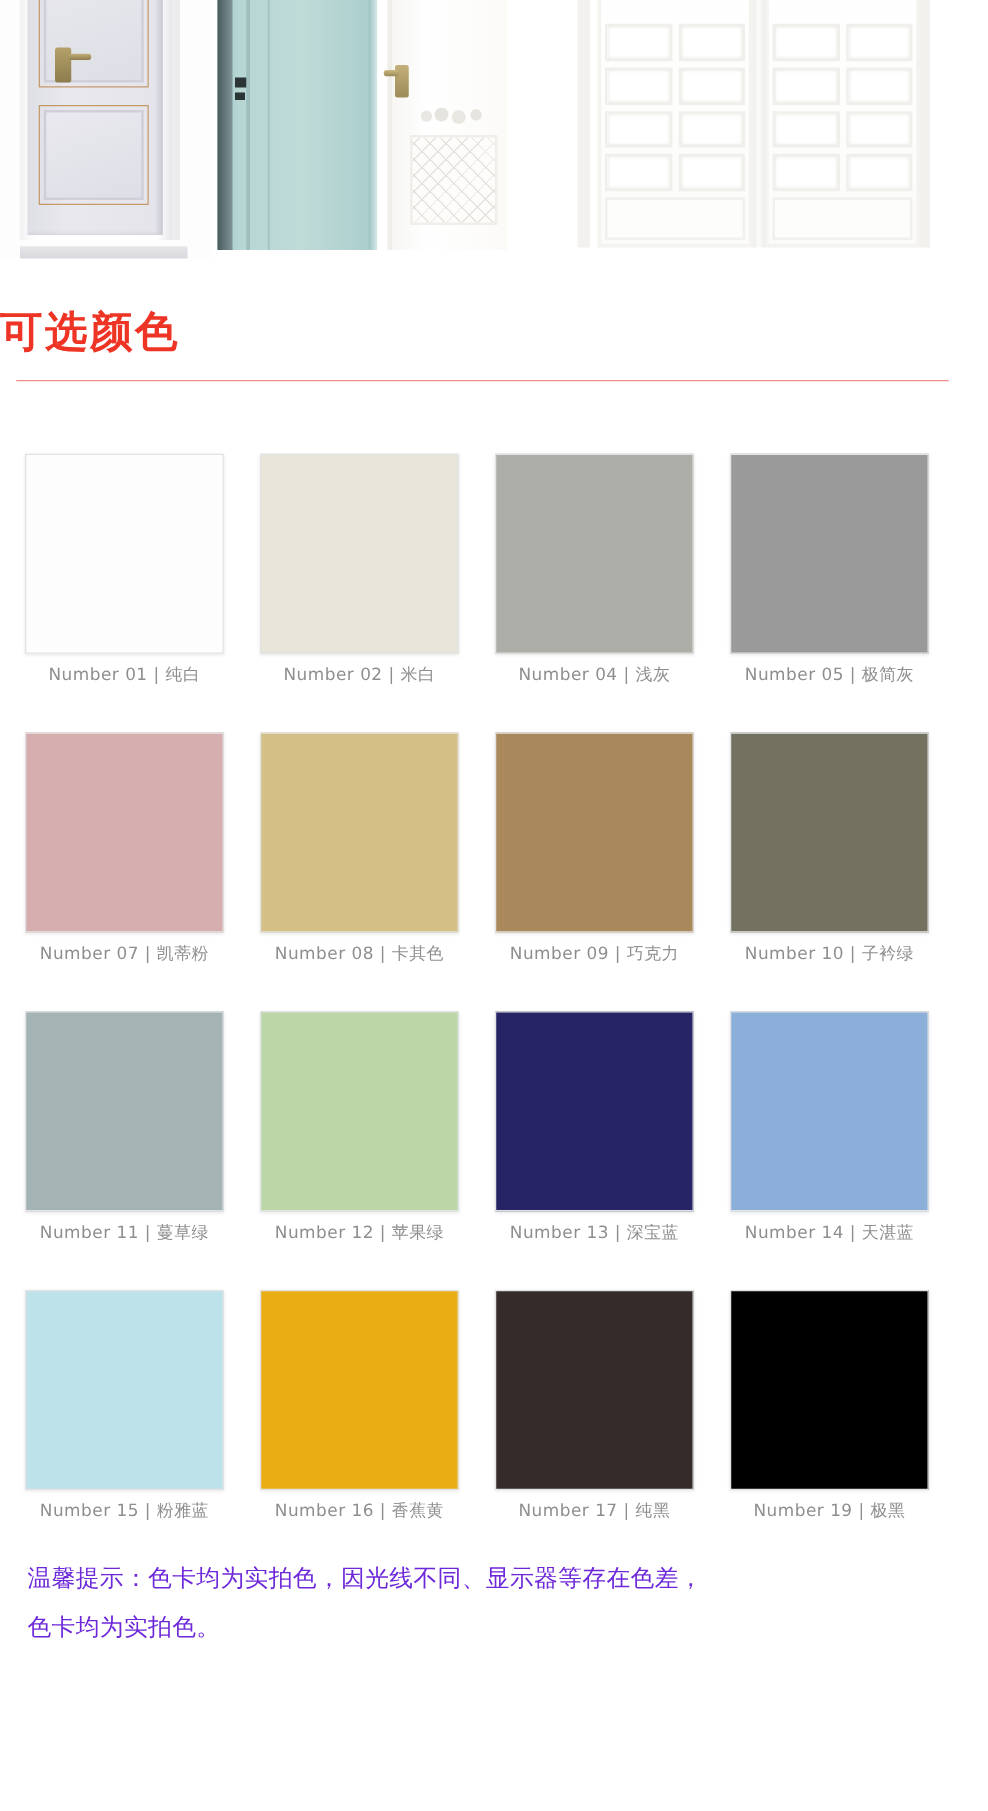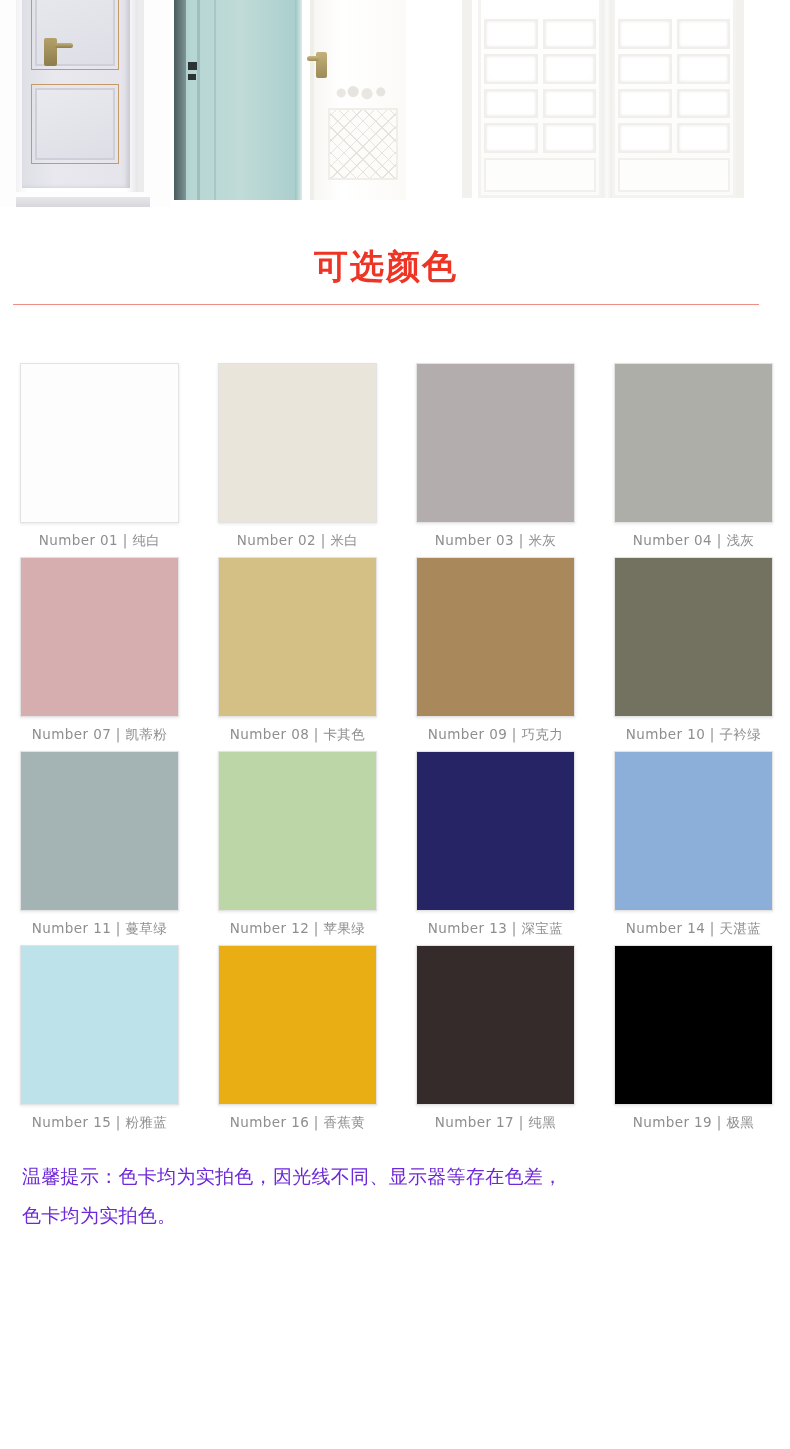--- a/index.html
+++ b/index.html
@@ -159,21 +159,20 @@
   .d4 .toprail { grid-column: 1 / span 2; }
   .d4 .mull {
     position:absolute; left: 188px; top:-18px; width: 10px; height:216px;
     background: linear-gradient(90deg,#ededea,#fbfbf9,#ededea);
   }
 
   
   .section-head {
     width: 772px;
     padding-top: 36px;
-    text-align: center;
   }
   .section-title {
     font-size: 34px;
     font-weight: bold;
     color: #ee3424;
     letter-spacing: 2px;
     line-height: 46px;
     font-family: "DejaVu Sans", "Liberation Sans", sans-serif;
   }
   .title-rule {
@@ -184,20 +183,21 @@
   }
 
   
   .swatch-grid {
     width: 637px;
     padding: 58px 20px 0 20px;
     display: grid;
     grid-template-columns: repeat(4, 1fr);
     column-gap: 39px;
     row-gap: 0;
+    gap: 29px;
   }
   .swatch-item { width: 159px; }
   .swatch-chip {
     width: 159px;
     height: 160px;
     border: 1px solid #e3e3e3;
     box-shadow: 0 1px 3px rgba(0,0,0,.10);
   }
   .swatch-label {
     text-align: center;
@@ -292,26 +292,26 @@
   <div class="swatch-grid" id="swatch-grid">
       <div class="swatch-item">
         <div class="swatch-chip" style="background: rgb(253, 253, 253);"></div>
         <div class="swatch-label">Number 01 | 纯白</div>
       </div>
       <div class="swatch-item">
         <div class="swatch-chip" style="background: rgb(233, 229, 218);"></div>
         <div class="swatch-label">Number 02 | 米白</div>
       </div>
       <div class="swatch-item">
-        <div class="swatch-chip" style="background: rgb(180, 173, 173);"></div>
-        <div class="swatch-label">Number 03 | 米灰</div>
-      </div>
-      <div class="swatch-item">
         <div class="swatch-chip" style="background: rgb(174, 174, 168);"></div>
         <div class="swatch-label">Number 04 | 浅灰</div>
+      </div>
+      <div class="swatch-item">
+        <div class="swatch-chip" style="background: rgb(154, 154, 154);"></div>
+        <div class="swatch-label">Number 05 | 极简灰</div>
       </div>
       <div class="swatch-item">
         <div class="swatch-chip" style="background: rgb(215, 174, 176);"></div>
         <div class="swatch-label">Number 07 | 凯蒂粉</div>
       </div>
       <div class="swatch-item">
         <div class="swatch-chip" style="background: rgb(212, 191, 133);"></div>
         <div class="swatch-label">Number 08 | 卡其色</div>
       </div>
       <div class="swatch-item">

